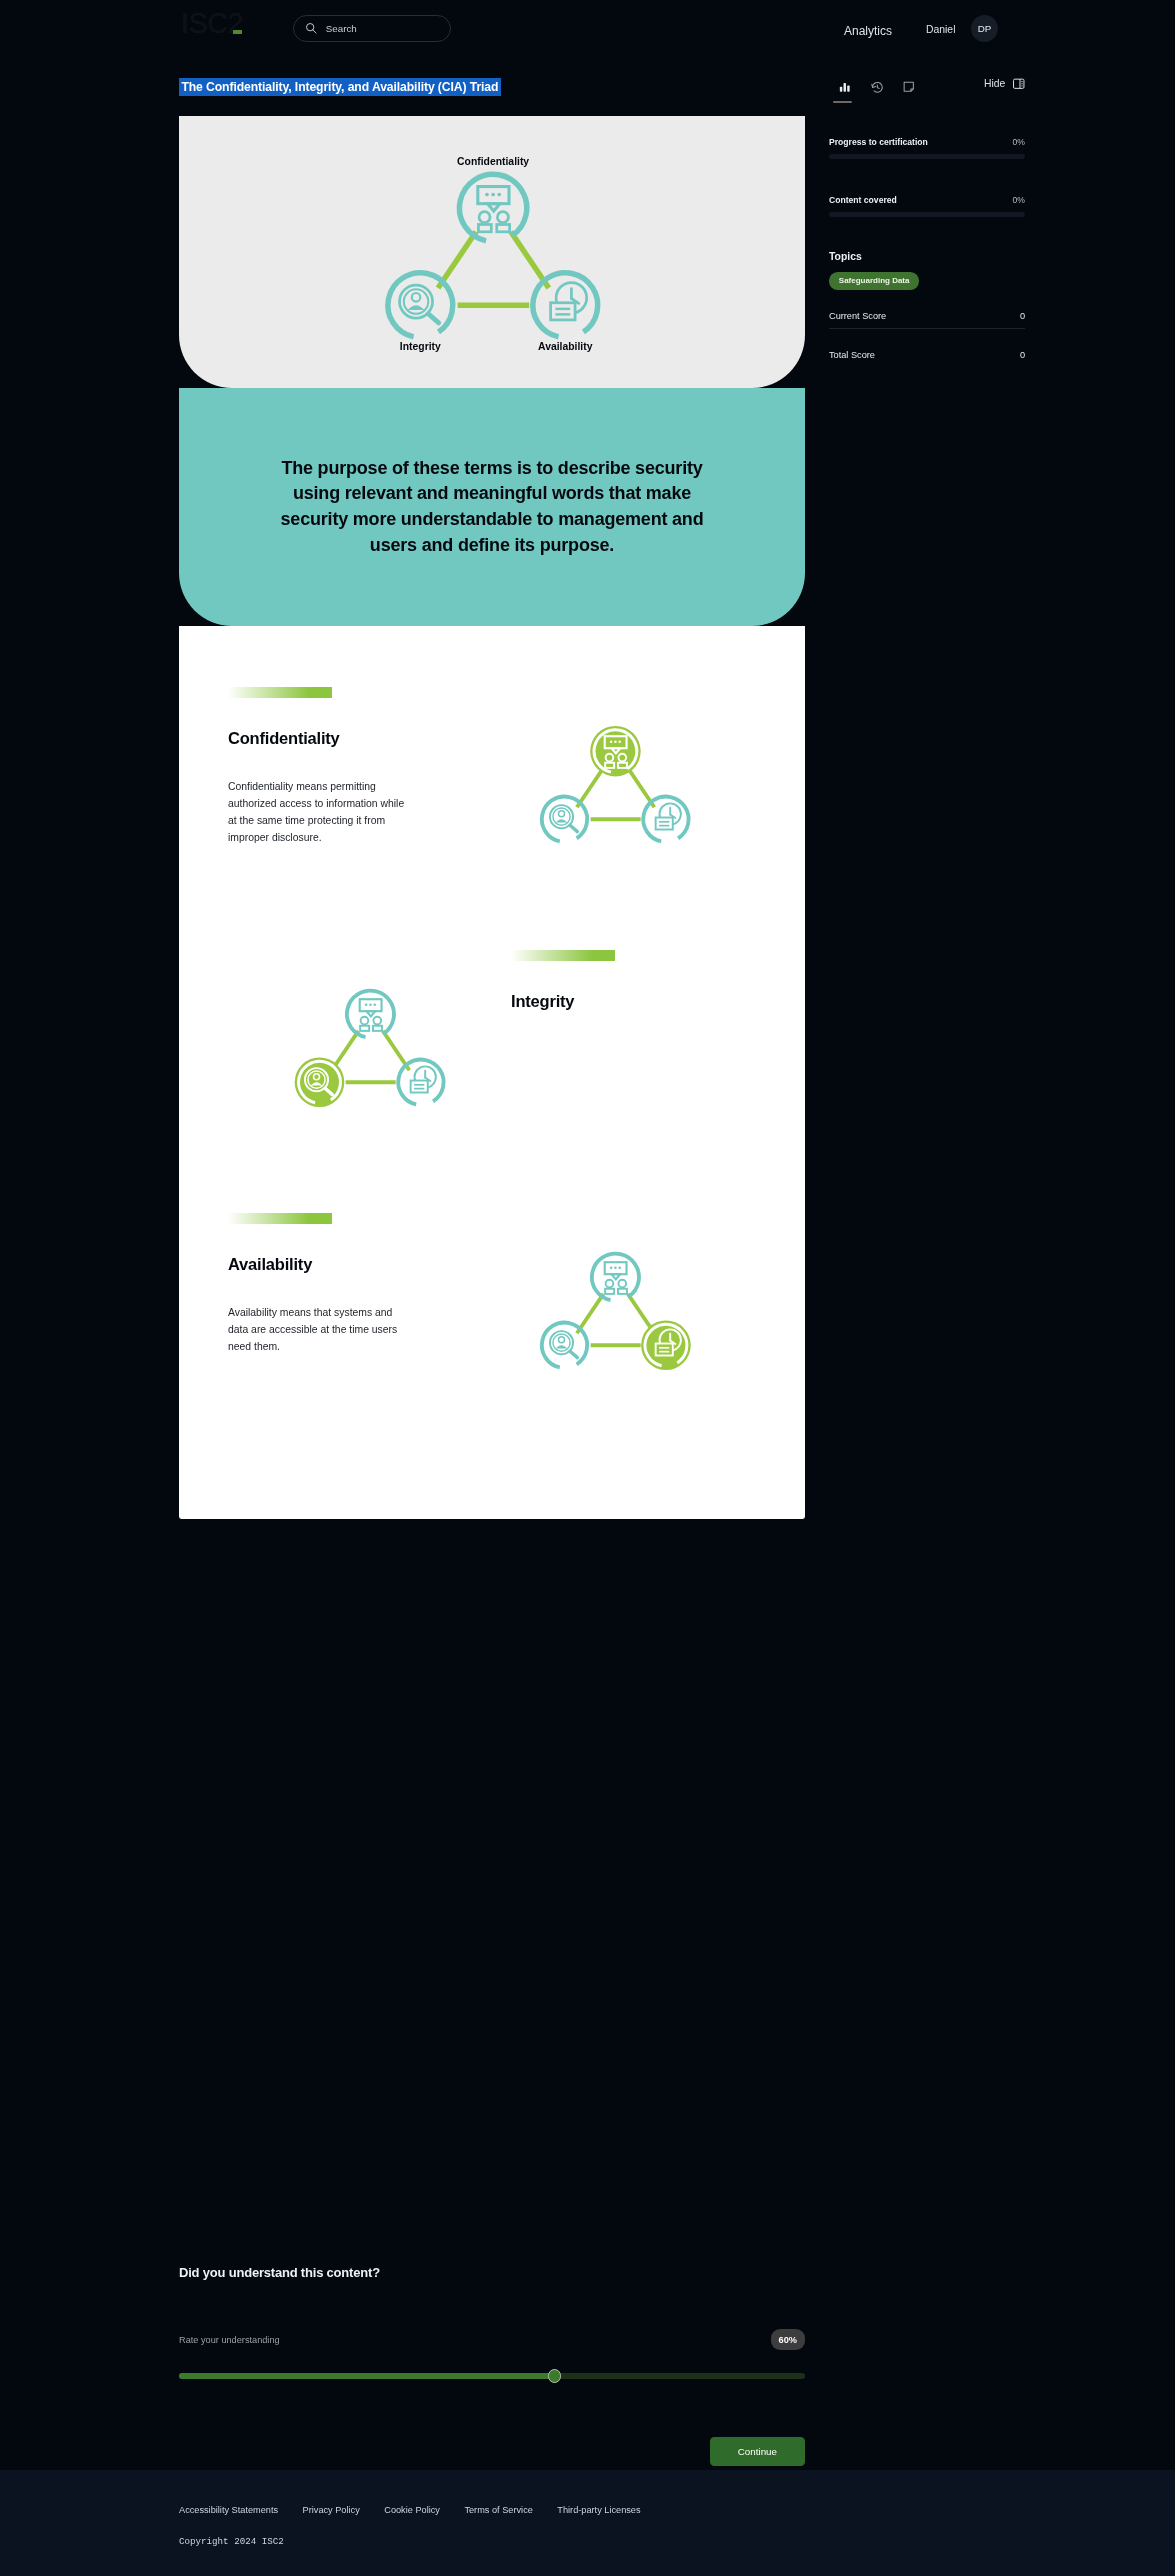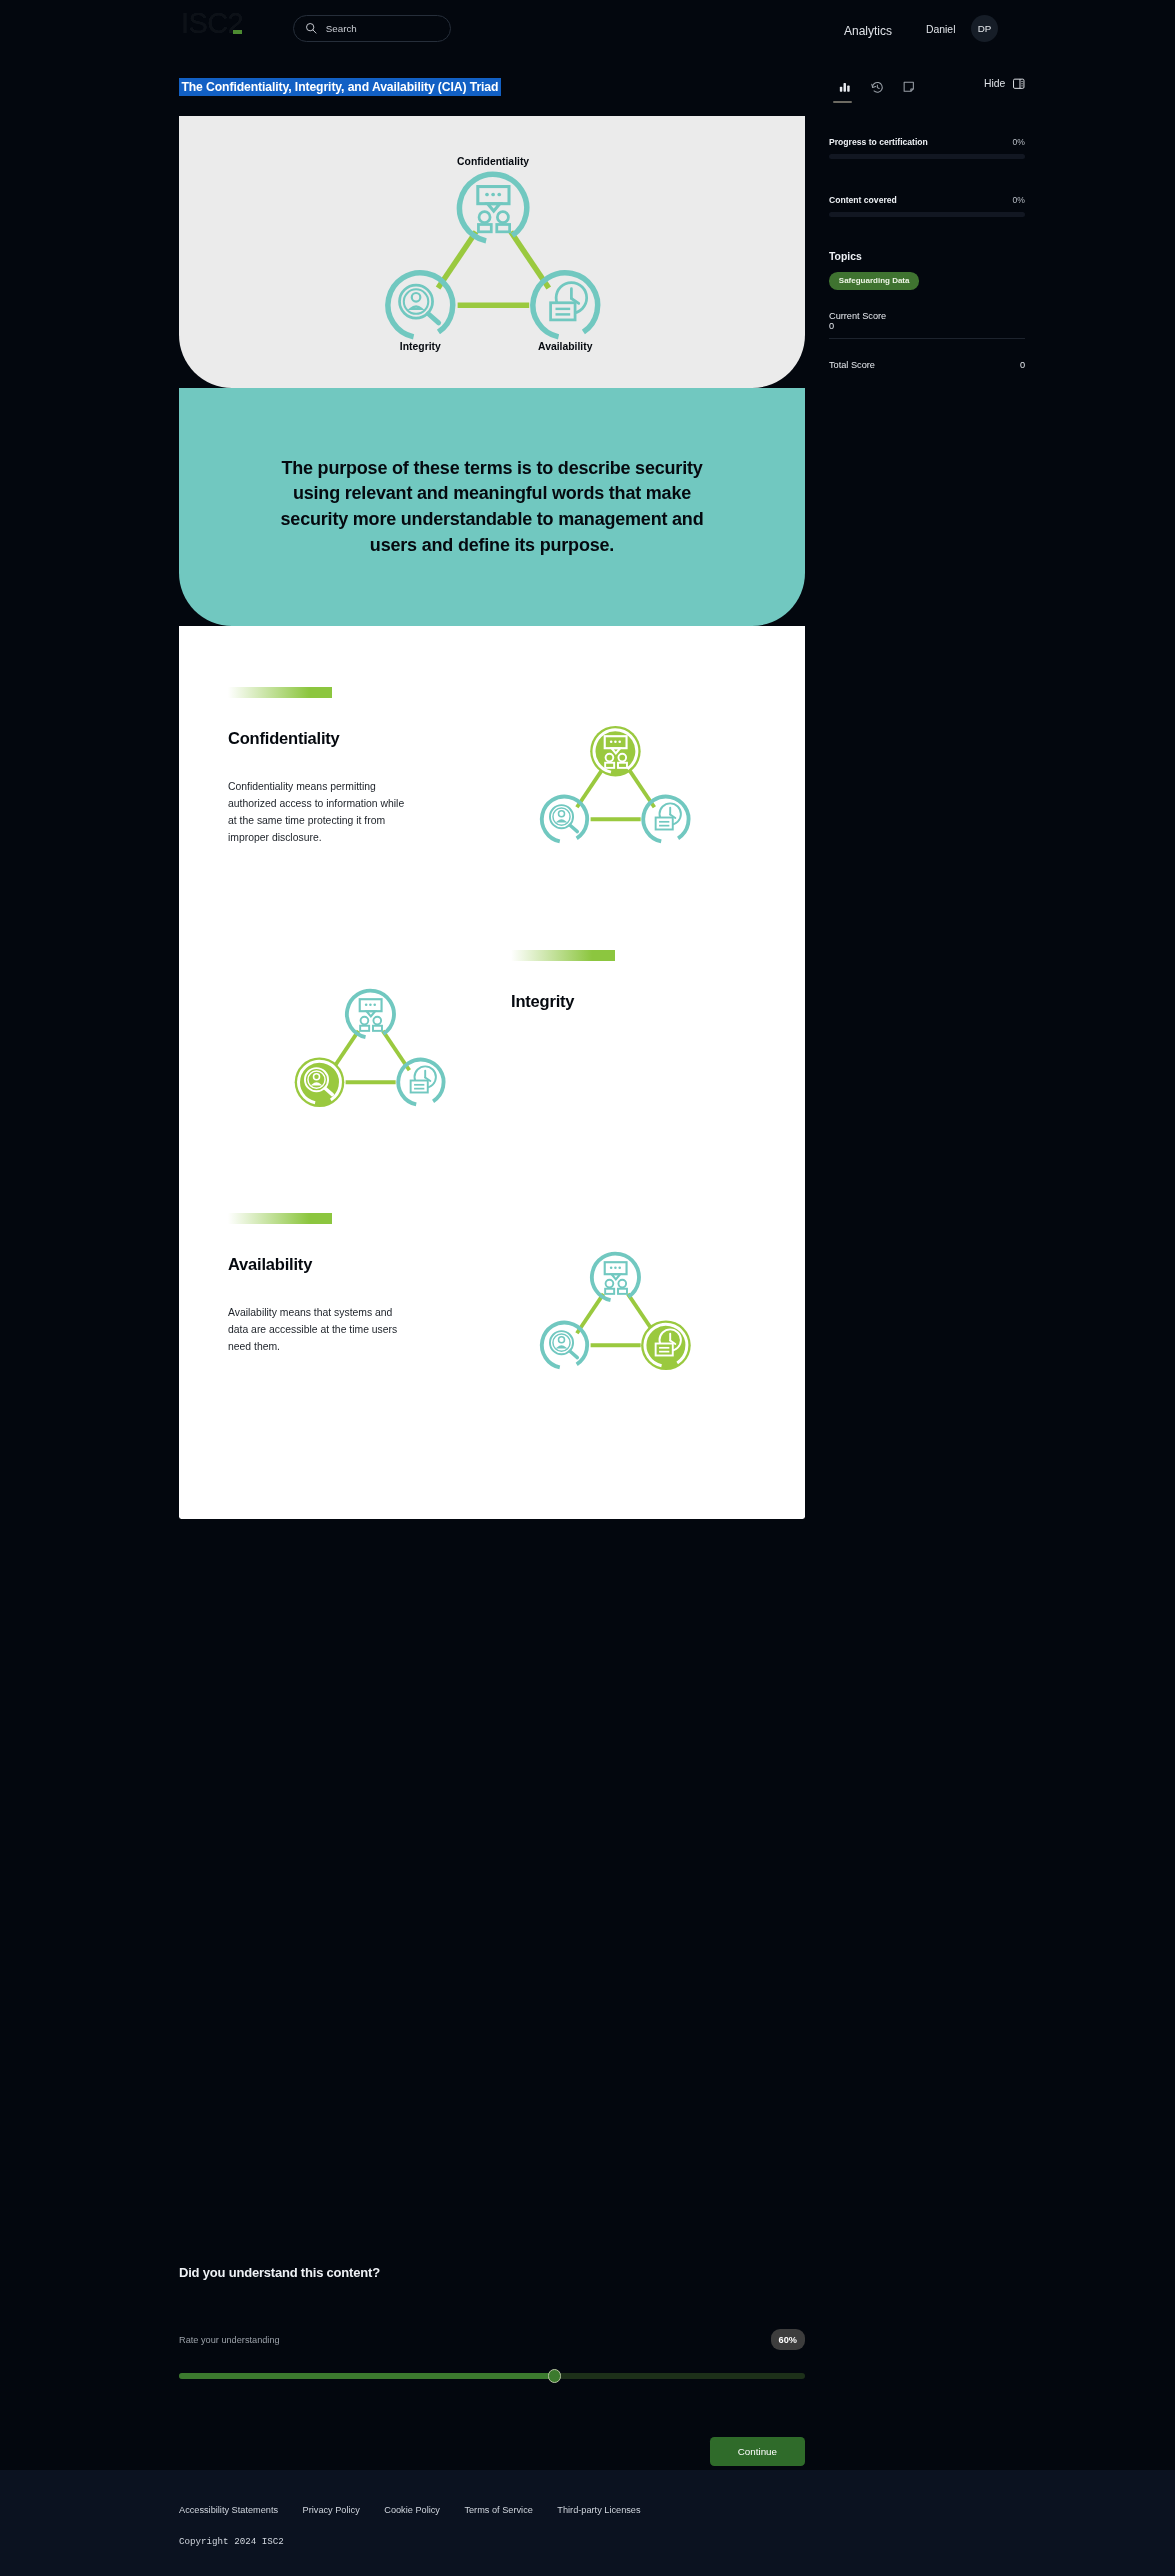--- a/index.html
+++ b/index.html
@@ -270,21 +270,21 @@
   .chip {
     display: inline-block; margin-top: 9.8px;
     background: #3f7330; color: #eef5e6;
     font-size: 8px; font-weight: 700;
     padding: 4.3px 9.8px; border-radius: 8.6px; cursor: pointer;
   }
   .score-row {
     margin-top: 21px; padding-bottom: 7.3px;
     display: flex; justify-content: space-between; align-items: baseline;
   }
-  .score-row.with-rule { border-bottom: 0.6px solid #1d232d; flex-direction: column; }
+  .score-row.with-rule { border-bottom: 0.6px solid #1d232d; }
   .score-name { font-size: 9.2px; color: #e7eaef; }
   .score-val { font-size: 9.2px; color: #e7eaef; }
 
   
   .slab-dark {
     position: absolute; left: 0; top: 0; width: 1175px; height: 551px;
     background: #03070e; z-index: -2;
   }
   .slab-grey {
     position: absolute; left: 0; top: 551px; width: 1175px; height: 1919px;

